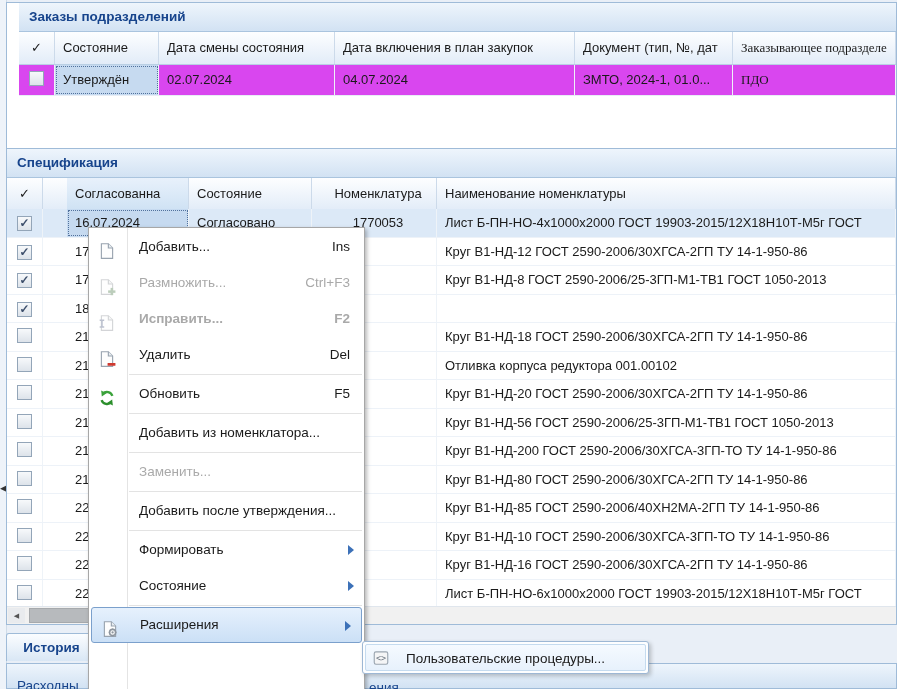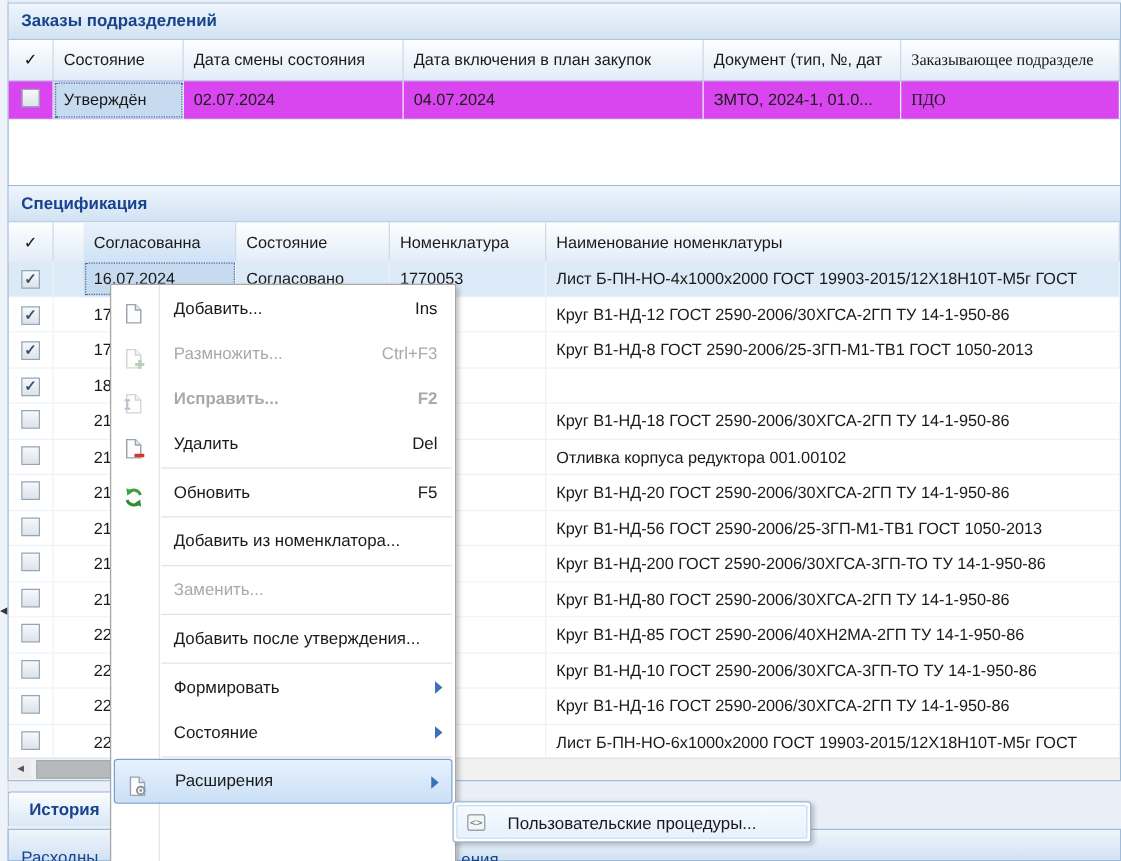--- a/index.html
+++ b/index.html
@@ -24,21 +24,21 @@
   .srow.sel{background:#dce9f7;}
   .cell{box-sizing:border-box;border-right:1px solid #eef3f8;padding-left:8px;
         white-space:nowrap;overflow:hidden;line-height:27px;}
   .trow .cell{line-height:29px;}
   .cell.focus-cell{background:#c6daf0;outline:1px dotted #51719c;outline-offset:-2px;}
   
   .tc0{width:36px;flex:none;} .tc1{width:104px;flex:none;} .tc2{width:176px;flex:none;}
   .tc3{width:240px;flex:none;} .tc4{width:158px;flex:none;} .tc5{flex:1;font-family:Liberation Serif, serif;}
   
   .sc0{width:36px;flex:none;} .sc1{width:122px;flex:none;margin-left:24px;} .sc2{width:123px;flex:none;}
-  .sc3{width:125px;flex:none;} .sc4{flex:1;}
+  .sc3{width:125px;flex:none;text-align:center;} .sc4{flex:1;}
   
   .cb{display:inline-block;width:15px;height:15px;margin-top:6px;box-sizing:border-box;
       border:1px solid #93a5b8;background:linear-gradient(#f7f9fb,#dde3ea);
       font-size:12px;line-height:13px;font-weight:bold;color:#3c4e6b;text-align:center;cursor:pointer;}
   .srow .cb{margin-top:5px;}
   
   .hscroll{position:absolute;left:0;right:0;height:17px;background:#f1f1f1;border-top:1px solid #e0e6ed;}
   .sbtn{position:absolute;left:1px;top:1px;width:17px;height:15px;background:#e9ebee;
         text-align:center;font-size:7px;line-height:15px;color:#555;cursor:pointer;}
   .sthumb{position:absolute;top:1px;height:15px;background:#b7babd;border:1px solid #a6a9ac;box-sizing:border-box;cursor:pointer;}
@@ -75,21 +75,21 @@
 </style>
 </head>
 <body>
 
 <div id="page">
 
   <div id="left-strip">
     <div id="splitter-arrow">◀</div>
   </div>
 
-  <div class="panel" style="top:2px;height:177px;">
+  <div class="panel" style="top:2px;height:177px;padding-left:12px;">
     <div class="panel-title">Заказы подразделений</div>
     <div class="thead">
       <div class="th chk tc0">✓</div>
       <div class="th tc1">Состояние</div>
       <div class="th tc2">Дата смены состояния</div>
       <div class="th tc3">Дата включения в план закупок</div>
       <div class="th tc4">Документ (тип, №, дат</div>
       <div class="th tc5">Заказывающее подразделе</div>
     </div>
     <div class="trow">

